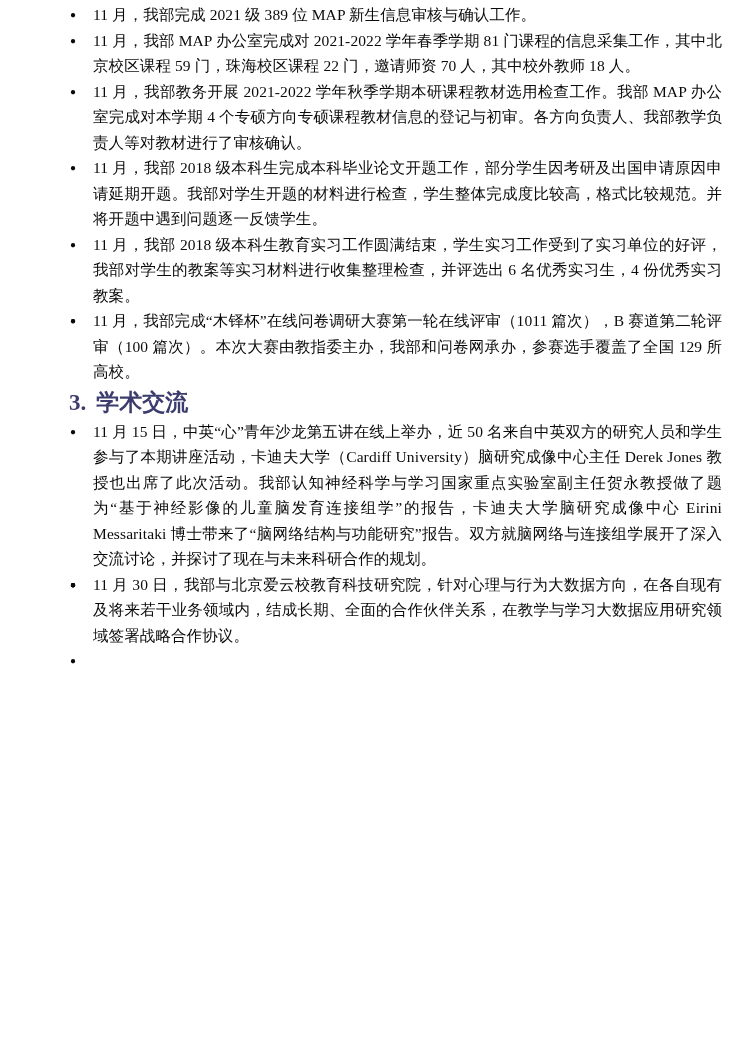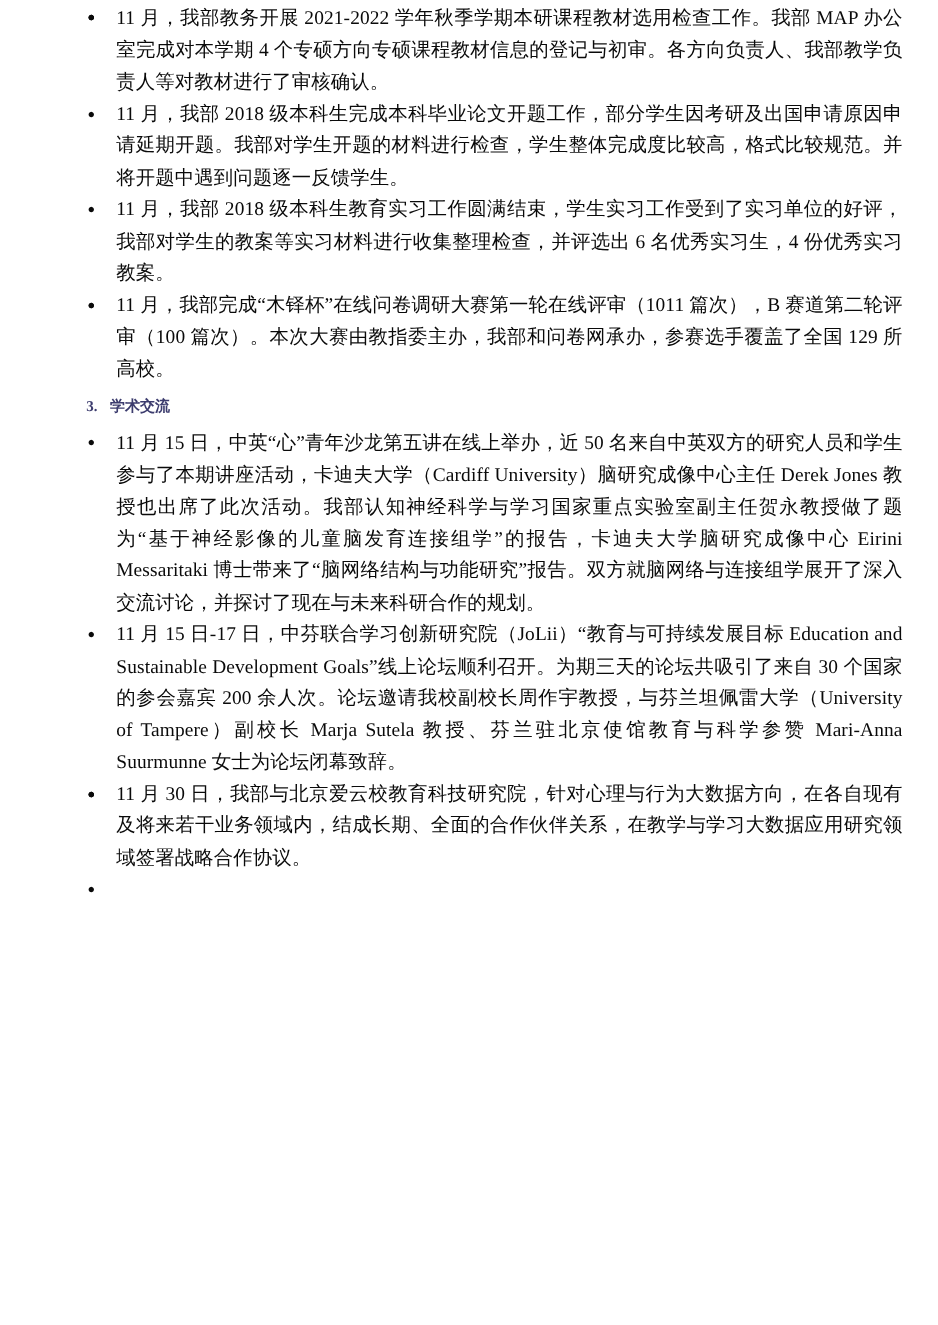--- a/index.html
+++ b/index.html
@@ -35,42 +35,44 @@
     position: absolute;
     left: 1px;
     top: 0;
     font-size: 10px;
     line-height: 25.5px;
     letter-spacing: 0;
   }
   .section-heading {
     font-family: "Liberation Sans", "DejaVu Sans", sans-serif;
     font-weight: bold;
-    font-size: 12px;
+    font-size: 23px;
     line-height: 25px;
     color: #3c3c6e;
     margin: 5px 0 4px 0;
   }
   .section-heading .sec-num {
     font-family: "Liberation Serif", "DejaVu Serif", serif;
     font-weight: bold;
     margin-right: 10px;
   }
 </style>
 </head>
 <body>
 
 <div class="page">
 
   <ul class="bullet-list">
     <li class="bullet-item">
       <span class="marker">●</span>
+      <span class="li-text">11 月，我部完成 2021 级 389 位 MAP 新生信息审核与确认工作。</span>
     </li>
     <li class="bullet-item">
       <span class="marker">●</span>
+      <span class="li-text">11 月，我部 MAP 办公室完成对 2021-2022 学年春季学期 81 门课程的信息采集工作，其中北京校区课程 59 门，珠海校区课程 22 门，邀请师资 70 人，其中校外教师 18 人。</span>
     </li>
     <li class="bullet-item">
       <span class="marker">●</span>
       <span class="li-text">11 月，我部教务开展 2021-2022 学年秋季学期本研课程教材选用检查工作。我部 MAP 办公室完成对本学期 4 个专硕方向专硕课程教材信息的登记与初审。各方向负责人、我部教学负责人等对教材进行了审核确认。</span>
     </li>
     <li class="bullet-item">
       <span class="marker">●</span>
       <span class="li-text">11 月，我部 2018 级本科生完成本科毕业论文开题工作，部分学生因考研及出国申请原因申请延期开题。我部对学生开题的材料进行检查，学生整体完成度比较高，格式比较规范。并将开题中遇到问题逐一反馈学生。</span>
     </li>
     <li class="bullet-item">
@@ -90,21 +92,20 @@
     <span class="sec-num">3.</span><span class="sec-title">学术交流</span>
   </div>
 
   <ul class="bullet-list">
     <li class="bullet-item">
       <span class="marker">●</span>
       <span class="li-text">11 月 15 日，中英“心”青年沙龙第五讲在线上举办，近 50 名来自中英双方的研究人员和学生参与了本期讲座活动，卡迪夫大学（Cardiff University）脑研究成像中心主任 Derek Jones 教授也出席了此次活动。我部认知神经科学与学习国家重点实验室副主任贺永教授做了题为“基于神经影像的儿童脑发育连接组学”的报告，卡迪夫大学脑研究成像中心 Eirini Messaritaki 博士带来了“脑网络结构与功能研究”报告。双方就脑网络与连接组学展开了深入交流讨论，并探讨了现在与未来科研合作的规划。</span>
     </li>
     <li class="bullet-item">
       <span class="marker">●</span>
-      <span class="li-text">11 月 15 日-17 日，中芬联合学习创新研究院（JoLii）“教育与可持续发展目标 Education and Sustainable Development Goals”线上论坛顺利召开。为期三天的论坛共吸引了来自 30 个国家的参会嘉宾 200 余人次。论坛邀请我校副校长周作宇教授，与芬兰坦佩雷大学（University of Tampere）副校长 Marja Sutela 教授、芬兰驻北京使馆教育与科学参赞 Mari-Anna Suurmunne 女士为论坛闭幕致辞。</span>
     </li>
     <li class="bullet-item">
       <span class="marker">●</span>
     </li>
     <li class="bullet-item">
       <span class="marker">●</span>
     </li>
     <li class="bullet-item">
       <span class="marker">●</span>
       <span class="li-text">11 月 30 日，我部与北京爱云校教育科技研究院，针对心理与行为大数据方向，在各自现有及将来若干业务领域内，结成长期、全面的合作伙伴关系，在教学与学习大数据应用研究领域签署战略合作协议。</span>

